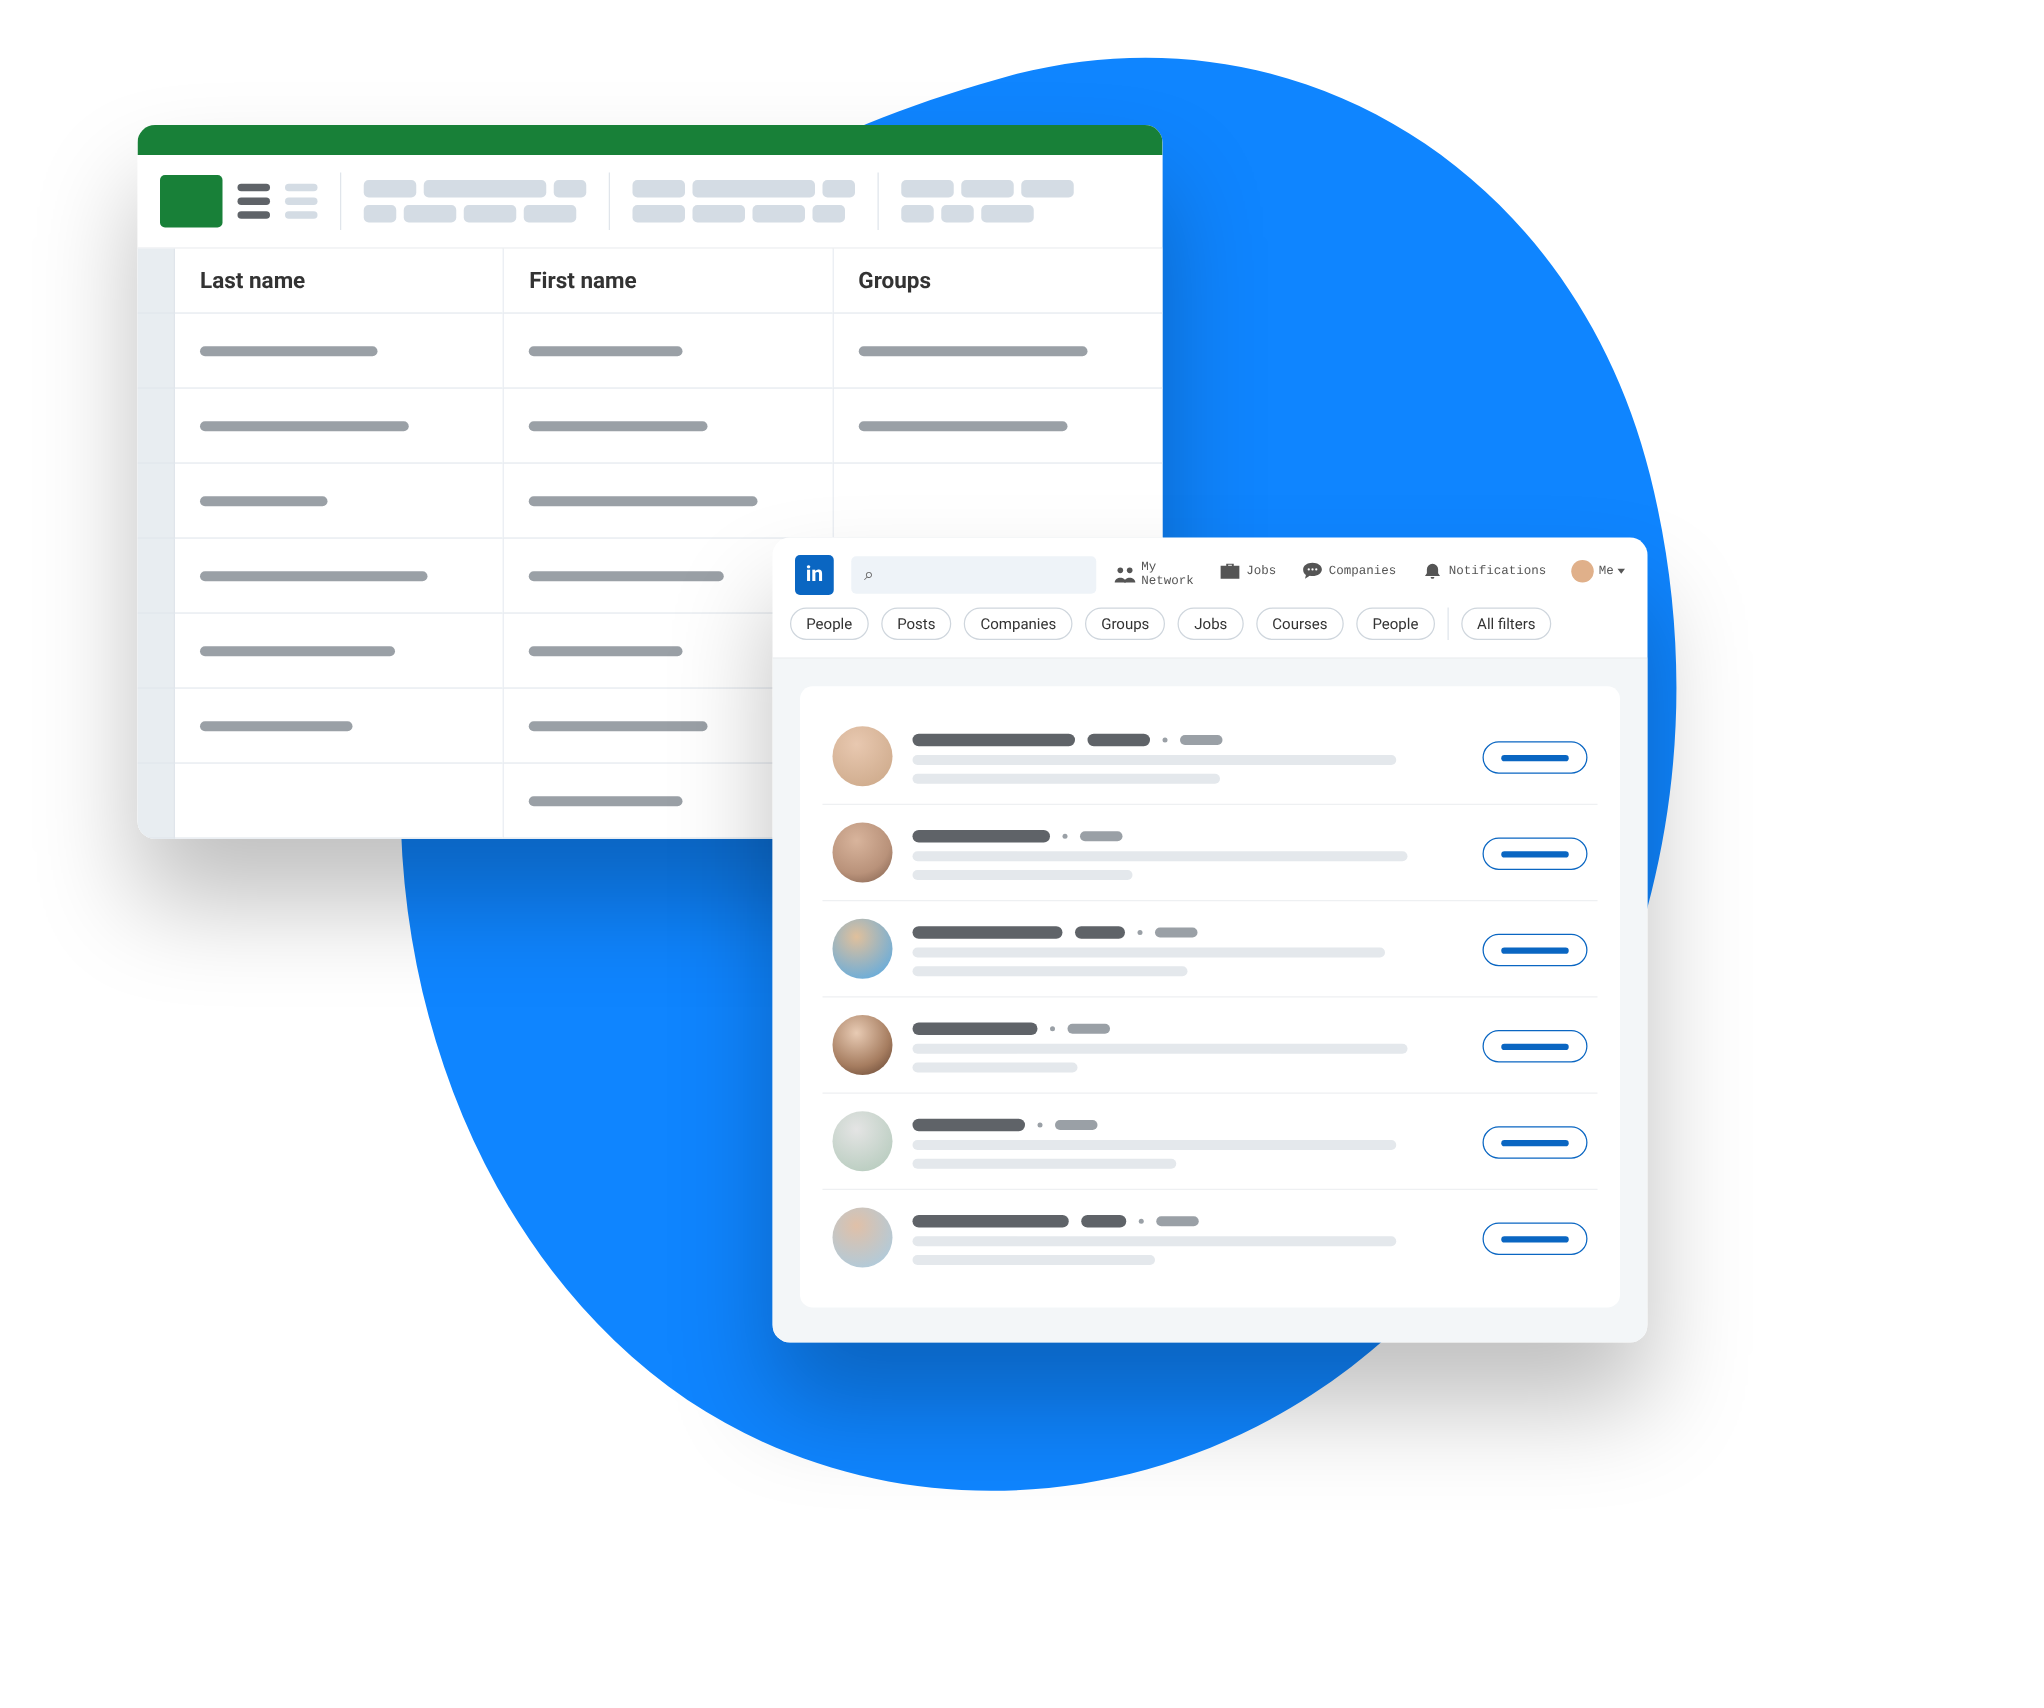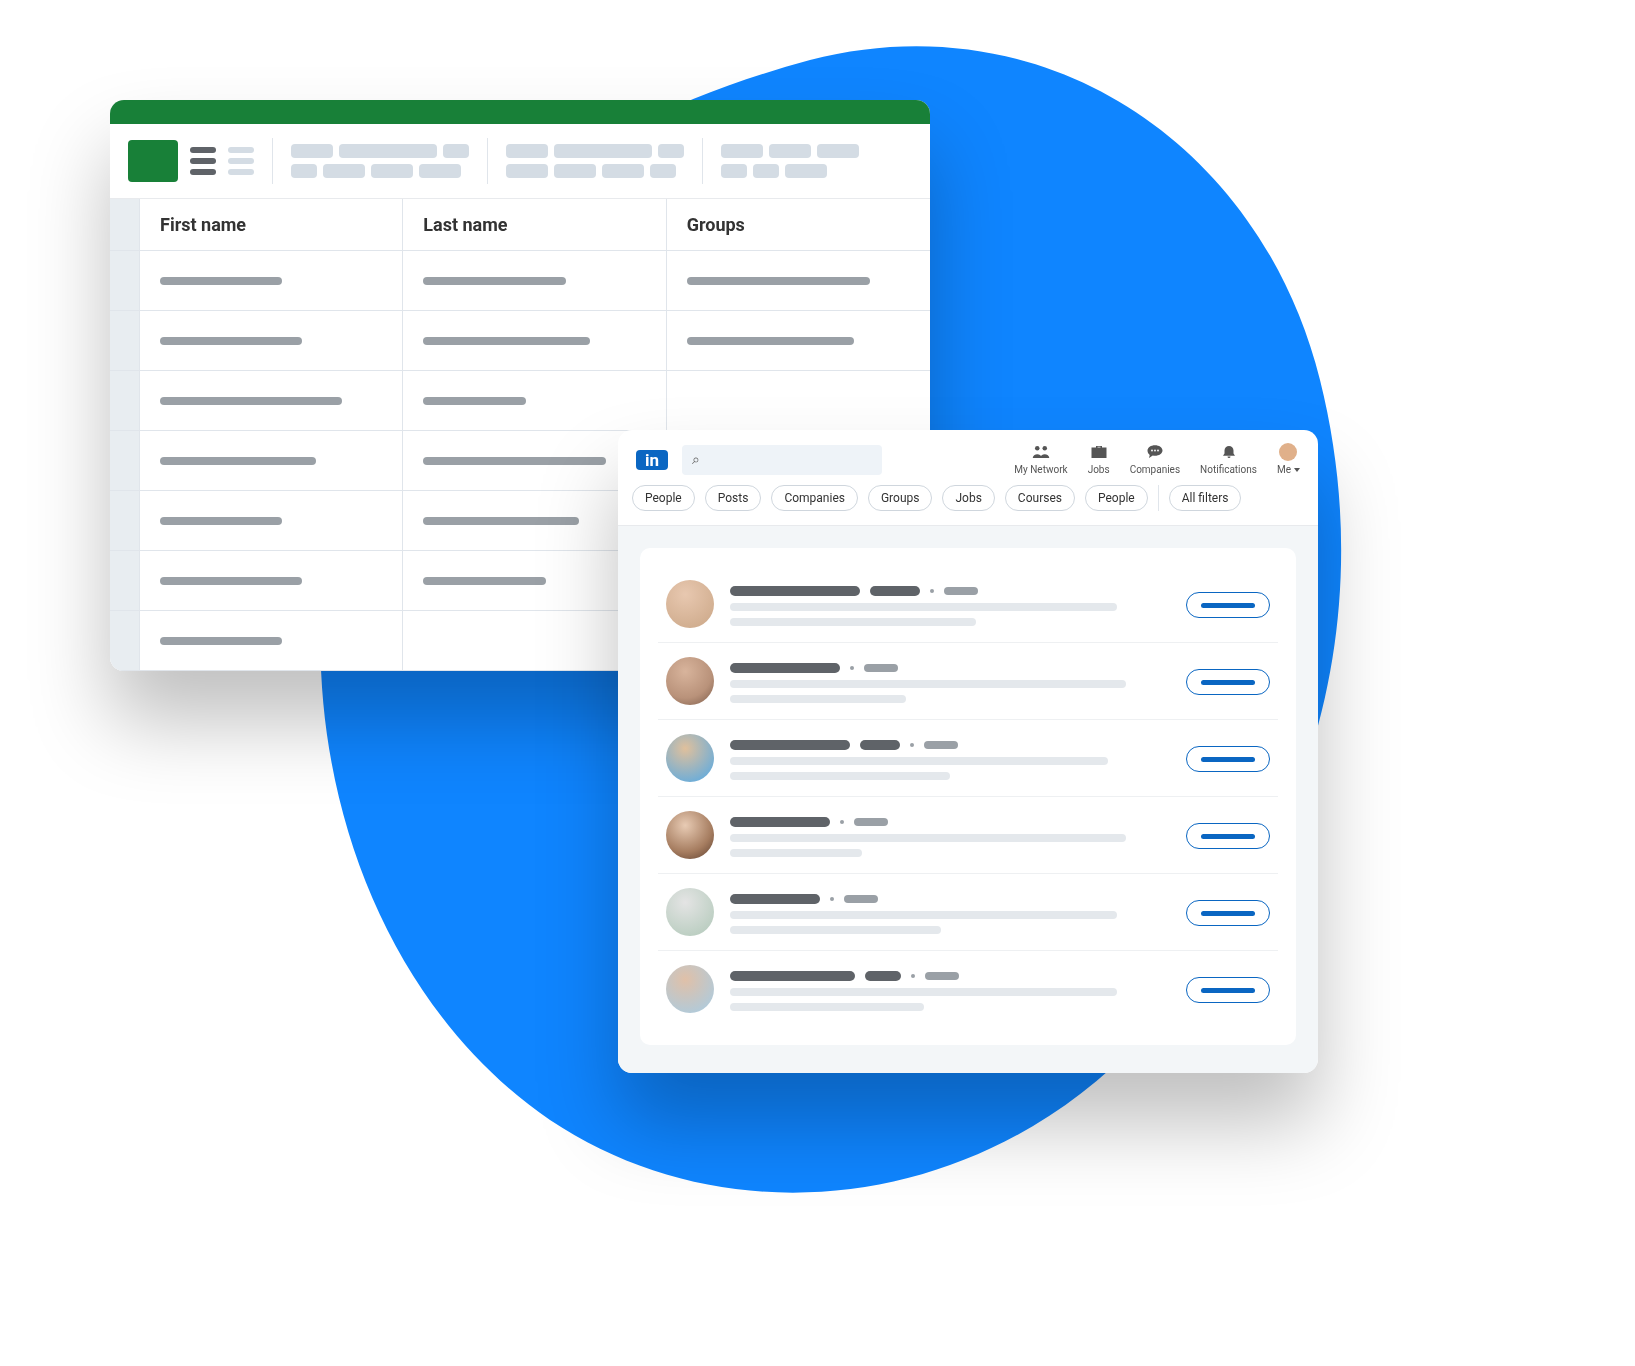--- a/index.html
+++ b/index.html
@@ -163,21 +163,21 @@
       z-index: 3;
     }
     .social .topbar {
       display: flex;
       align-items: center;
       padding: 14px 18px 10px;
       gap: 14px;
     }
     .social .li-logo {
       width: 32px;
-      height: 20px;
+      height: 32px;
       background: #0a66c2;
       border-radius: 4px;
       color: #fff;
       font-weight: 700;
       font-size: 17px;
       display: flex;
       align-items: center;
       justify-content: center;
     }
     .social .search {
@@ -193,26 +193,27 @@
     }
     .social .nav {
       flex: 1;
       display: flex;
       justify-content: flex-end;
       gap: 20px;
       align-items: flex-start;
     }
     .social .nav-item {
       display: flex;
-      flex-direction: column;
+      flex-direction: row;
       align-items: center;
       gap: 4px;
       font-size: 10px;
       color: #555;
       cursor: pointer;
+      font-family: Liberation Mono, monospace;
     }
     .social .nav-item .icon {
       height: 16px;
       display: flex;
       align-items: center;
       justify-content: center;
     }
     .social .nav-item .icon svg {
       width: 18px;
       height: 16px;
@@ -410,20 +411,43 @@
         <div class="rn"></div>
         <div class="rn"></div>
         <div class="rn"></div>
         <div class="rn"></div>
         <div class="rn"></div>
         <div class="rn"></div>
     </div>
     <div class="cols">
 
       <div class="col">
+        <div class="cell header">Last name</div>
+        <div class="cell">
+            <div class="skel s4"></div>
+          </div>
+        <div class="cell">
+            <div class="skel s1"></div>
+          </div>
+        <div class="cell">
+            <div class="skel s6"></div>
+          </div>
+        <div class="cell">
+            <div class="skel s3"></div>
+          </div>
+        <div class="cell">
+            <div class="skel s5"></div>
+          </div>
+        <div class="cell">
+            <div class="skel s2"></div>
+          </div>
+        <div class="cell"></div>
+      </div>
+
+      <div class="col">
         <div class="cell header">First name</div>
         <div class="cell">
             <div class="skel s2"></div>
           </div>
         <div class="cell">
             <div class="skel s4"></div>
           </div>
         <div class="cell">
             <div class="skel s3"></div>
           </div>
@@ -432,43 +456,20 @@
           </div>
         <div class="cell">
             <div class="skel s2"></div>
           </div>
         <div class="cell">
             <div class="skel s4"></div>
           </div>
         <div class="cell">
             <div class="skel s2"></div>
           </div>
-      </div>
-
-      <div class="col">
-        <div class="cell header">Last name</div>
-        <div class="cell">
-            <div class="skel s4"></div>
-          </div>
-        <div class="cell">
-            <div class="skel s1"></div>
-          </div>
-        <div class="cell">
-            <div class="skel s6"></div>
-          </div>
-        <div class="cell">
-            <div class="skel s3"></div>
-          </div>
-        <div class="cell">
-            <div class="skel s5"></div>
-          </div>
-        <div class="cell">
-            <div class="skel s2"></div>
-          </div>
-        <div class="cell"></div>
       </div>
 
       <div class="col">
         <div class="cell header">Groups</div>
         <div class="cell">
             <div class="skel s3"></div>
           </div>
         <div class="cell">
             <div class="skel s1"></div>
           </div>

